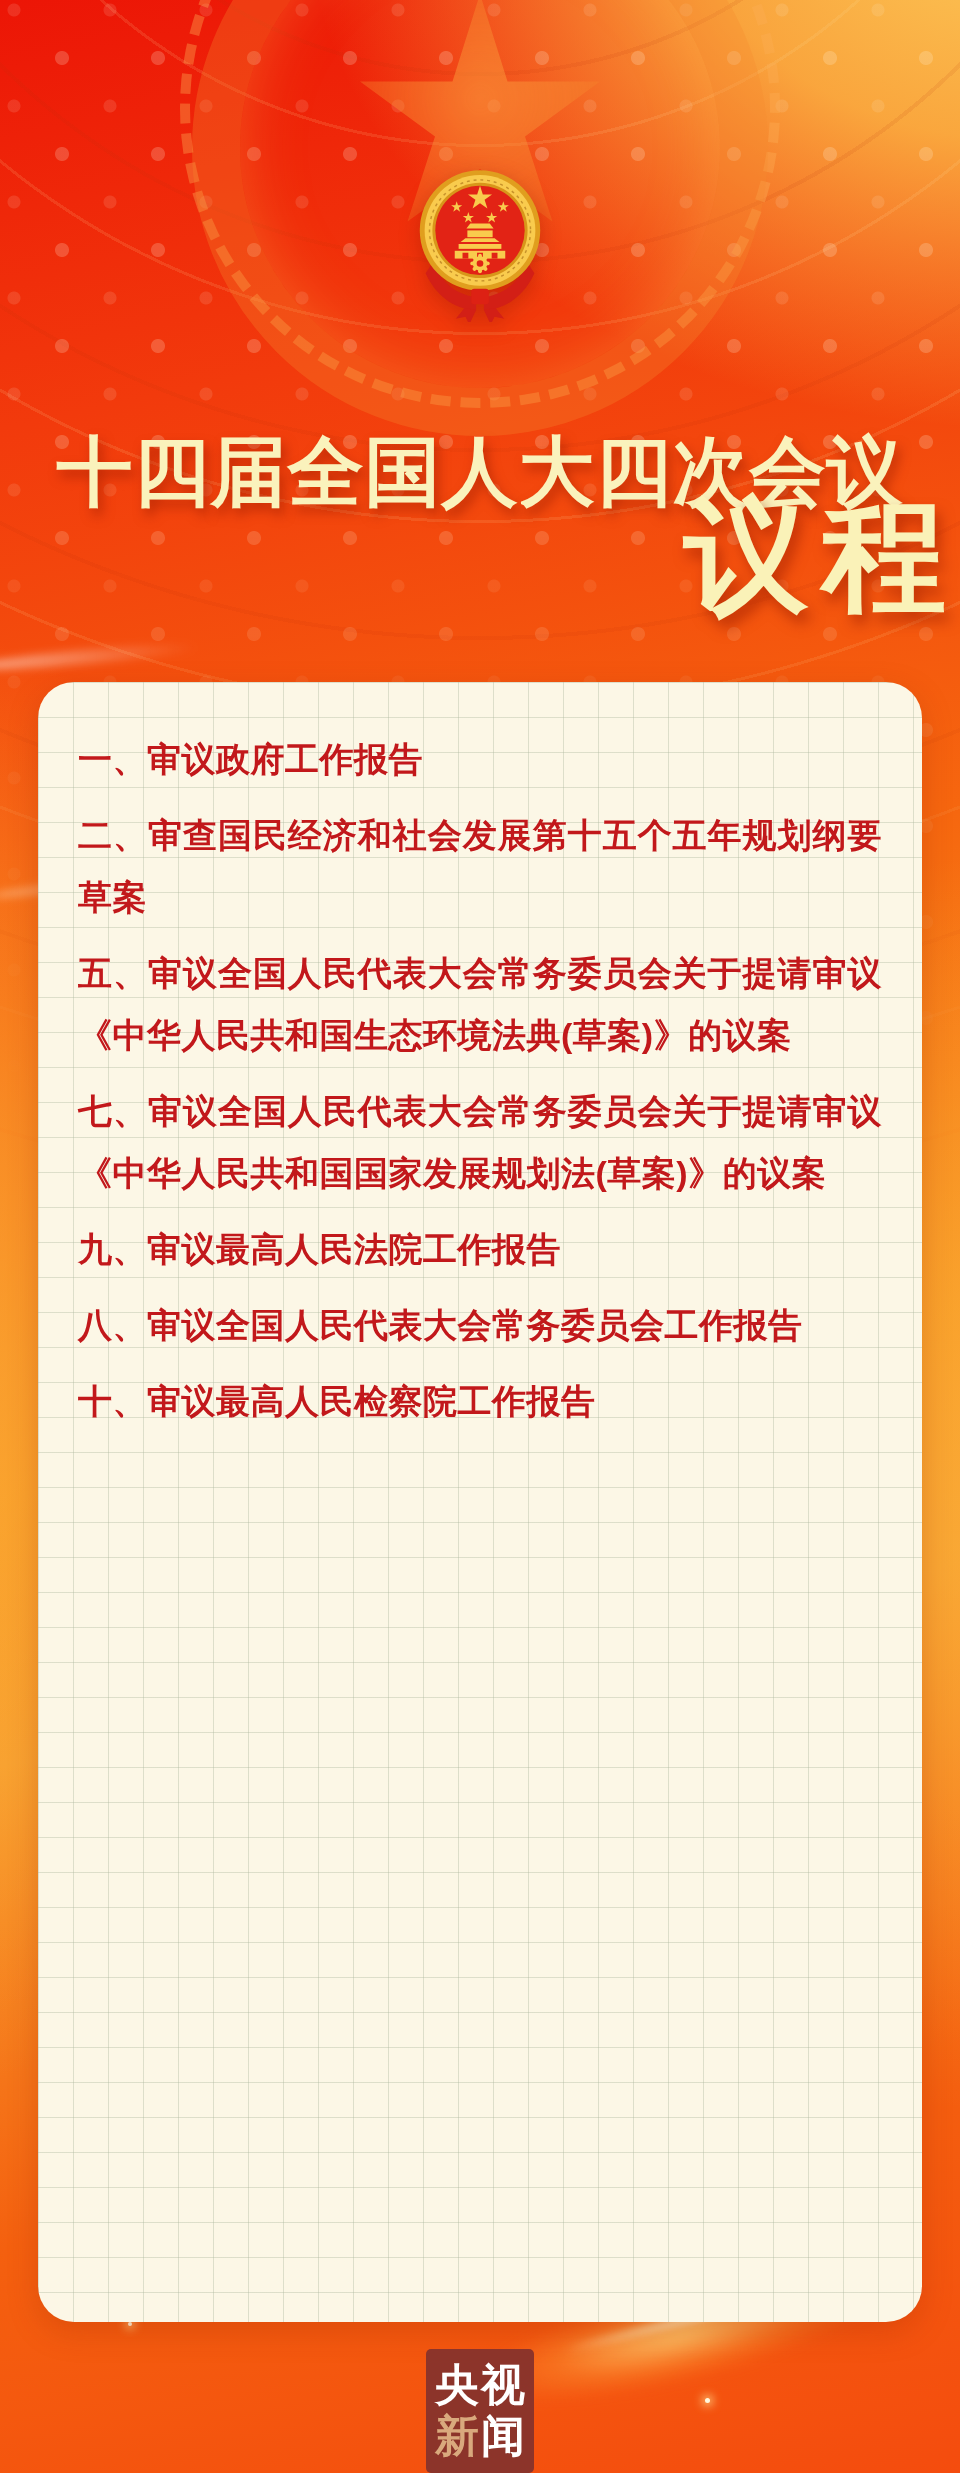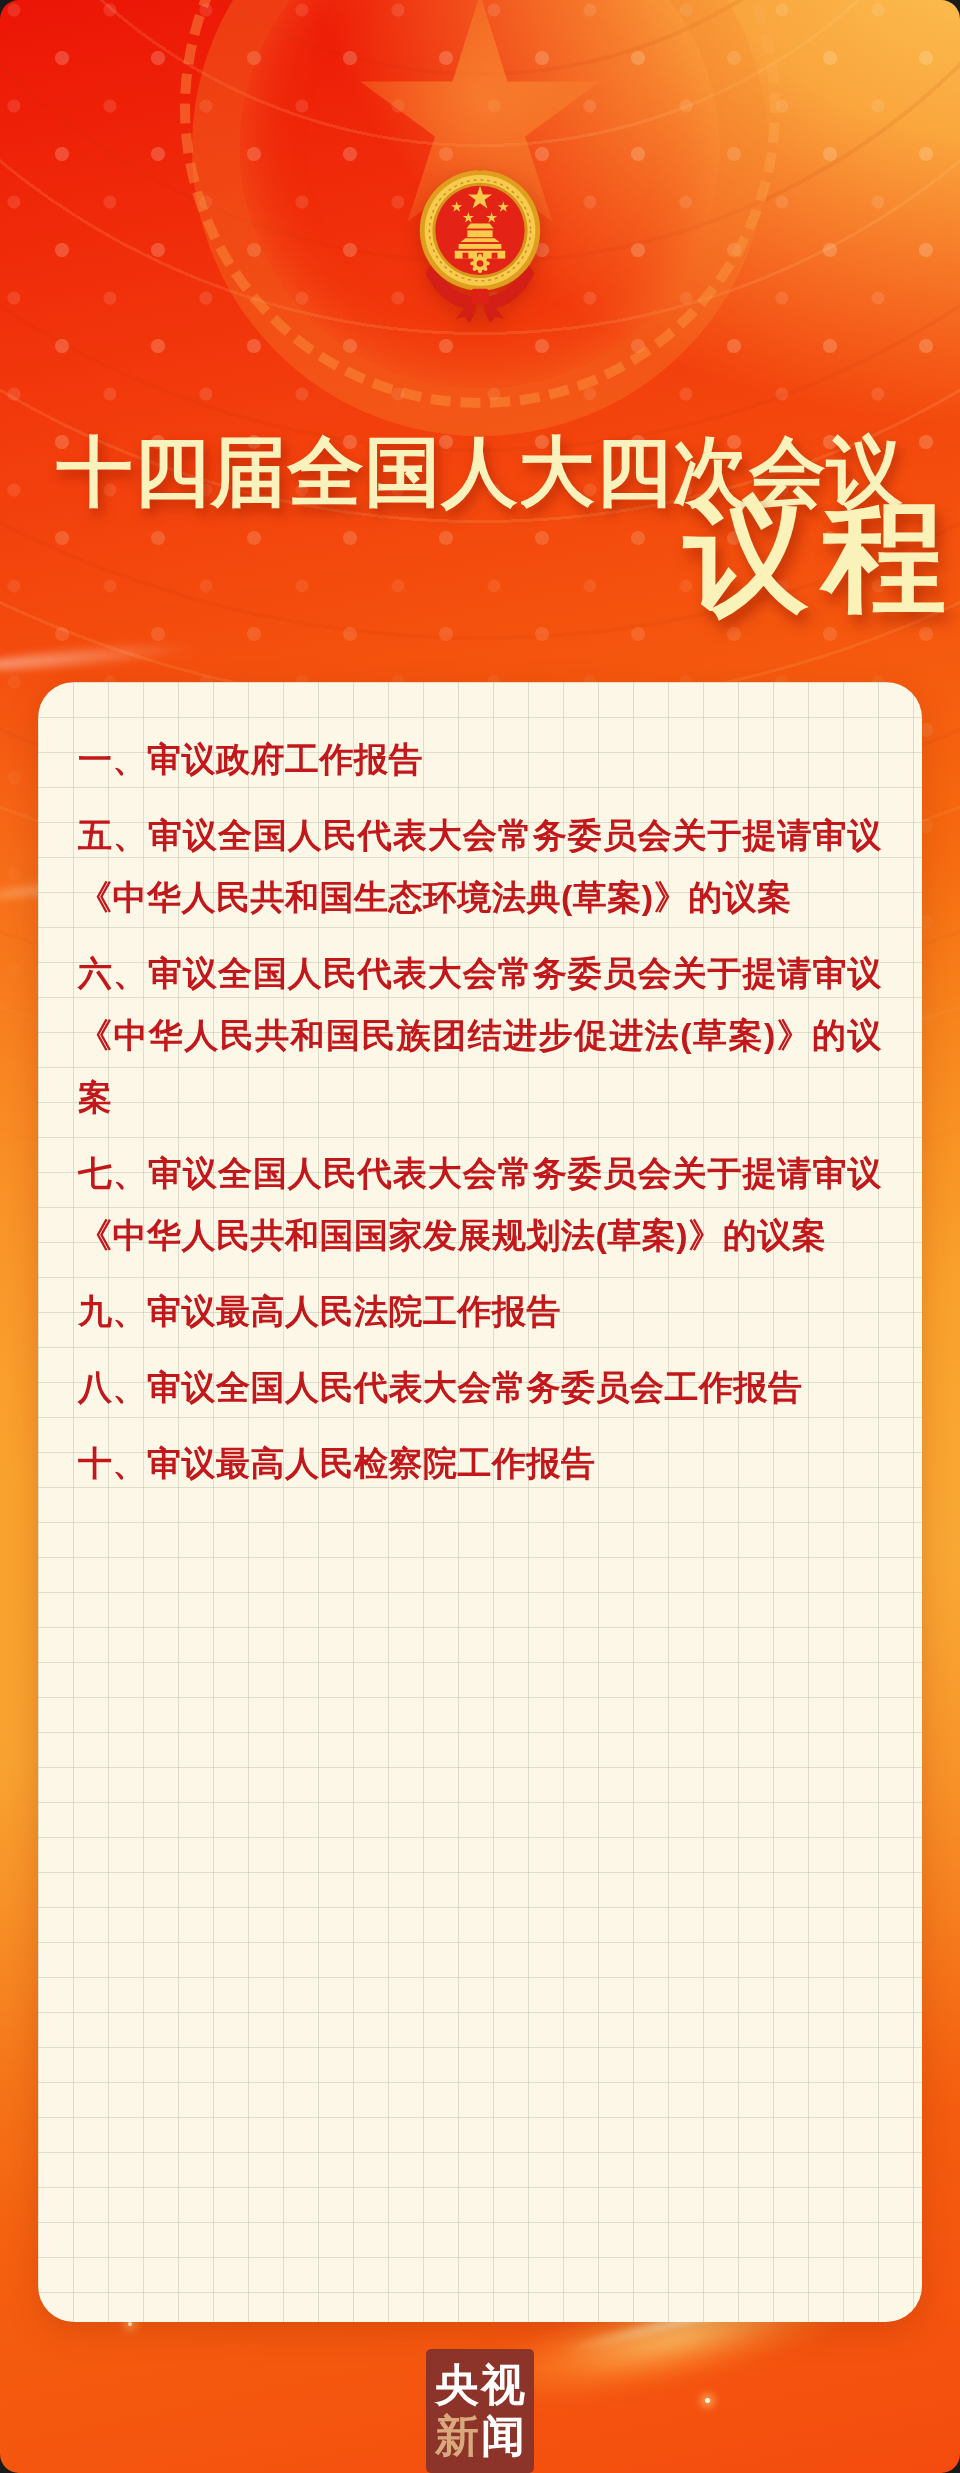--- a/index.html
+++ b/index.html
@@ -6,21 +6,20 @@
   .poster{
     position:relative;
     width:960px;height:2473px;
     overflow:hidden;
     font-family:"Liberation Sans","DejaVu Sans",sans-serif;
     background:
       radial-gradient(1150px 850px at 106% -4%, rgba(253,213,94,.95) 0%, rgba(252,196,74,.8) 28%, rgba(250,160,50,0) 62%),
       radial-gradient(1000px 1300px at -18% 55%, rgba(252,183,66,.65) 0%, rgba(250,160,50,0) 58%),
       radial-gradient(1500px 1100px at 118% 60%, rgba(251,178,60,.7) 0%, rgba(251,170,55,0) 58%),
       linear-gradient(168deg,#ec1506 0%,#f23a0c 16%,#f6670f 38%,#f8941f 56%,#f79b2b 66%,#f4600f 84%,#f44c0e 100%);
-    border-radius: 19px;
   }
   
   .bg-rings{
     position:absolute;left:0;top:0;width:100%;height:1250px;
     background:repeating-radial-gradient(circle at 50% -420px,
       rgba(255,224,160,.13) 0 3px, rgba(255,255,255,0) 3px 116px,
       rgba(190,50,12,.10) 116px 120px, rgba(255,255,255,0) 120px 188px);
     -webkit-mask-image:linear-gradient(180deg,#000 45%,transparent 95%);
     mask-image:linear-gradient(180deg,#000 45%,transparent 95%);
   }
@@ -183,22 +182,22 @@
       <rect x="61" y="126" width="18" height="16" rx="3" fill="#DD2114"></rect>
     </svg>
   </div>
 
   <div class="title">十四届全国人大四次会议</div>
   <div class="subtitle">议程</div>
 
   <div class="card">
     <div class="agenda">
         <p>一、审议政府工作报告</p>
+        <p>二、审查国民经济和社会发展第十五个五年规划纲要草案</p>
         <p>五、审议全国人民代表大会常务委员会关于提请审议《中华人民共和国生态环境法典(草案)》的议案</p>
-        <p>六、审议全国人民代表大会常务委员会关于提请审议《中华人民共和国民族团结进步促进法(草案)》的议案</p>
         <p>七、审议全国人民代表大会常务委员会关于提请审议《中华人民共和国国家发展规划法(草案)》的议案</p>
         <p>九、审议最高人民法院工作报告</p>
         <p>八、审议全国人民代表大会常务委员会工作报告</p>
         <p>十、审议最高人民检察院工作报告</p>
       </div>
   </div>
 
   <div class="logo">
     <span>央</span>
     <span>视</span>

